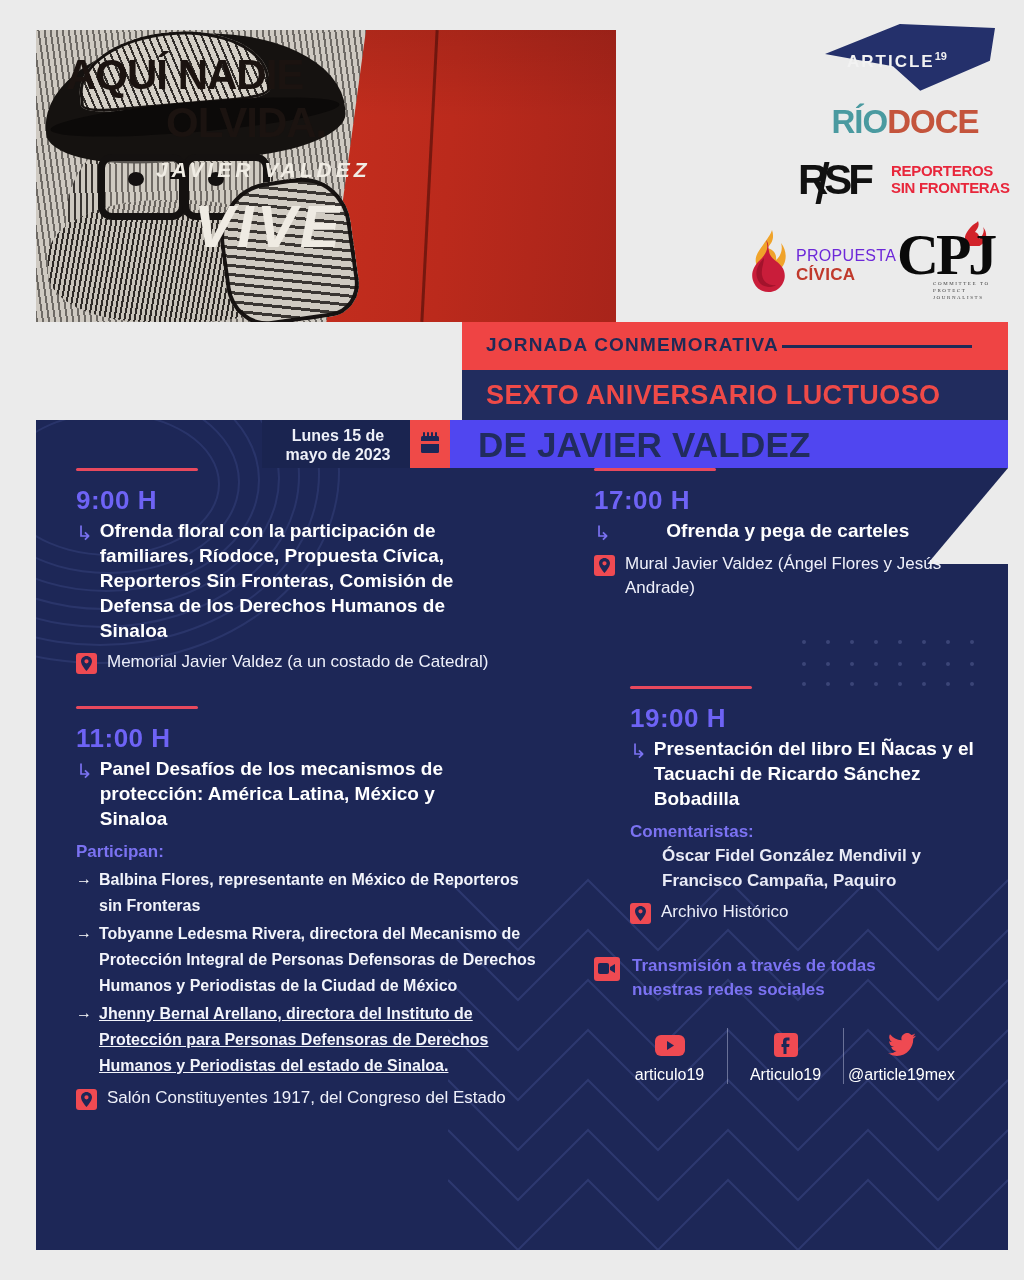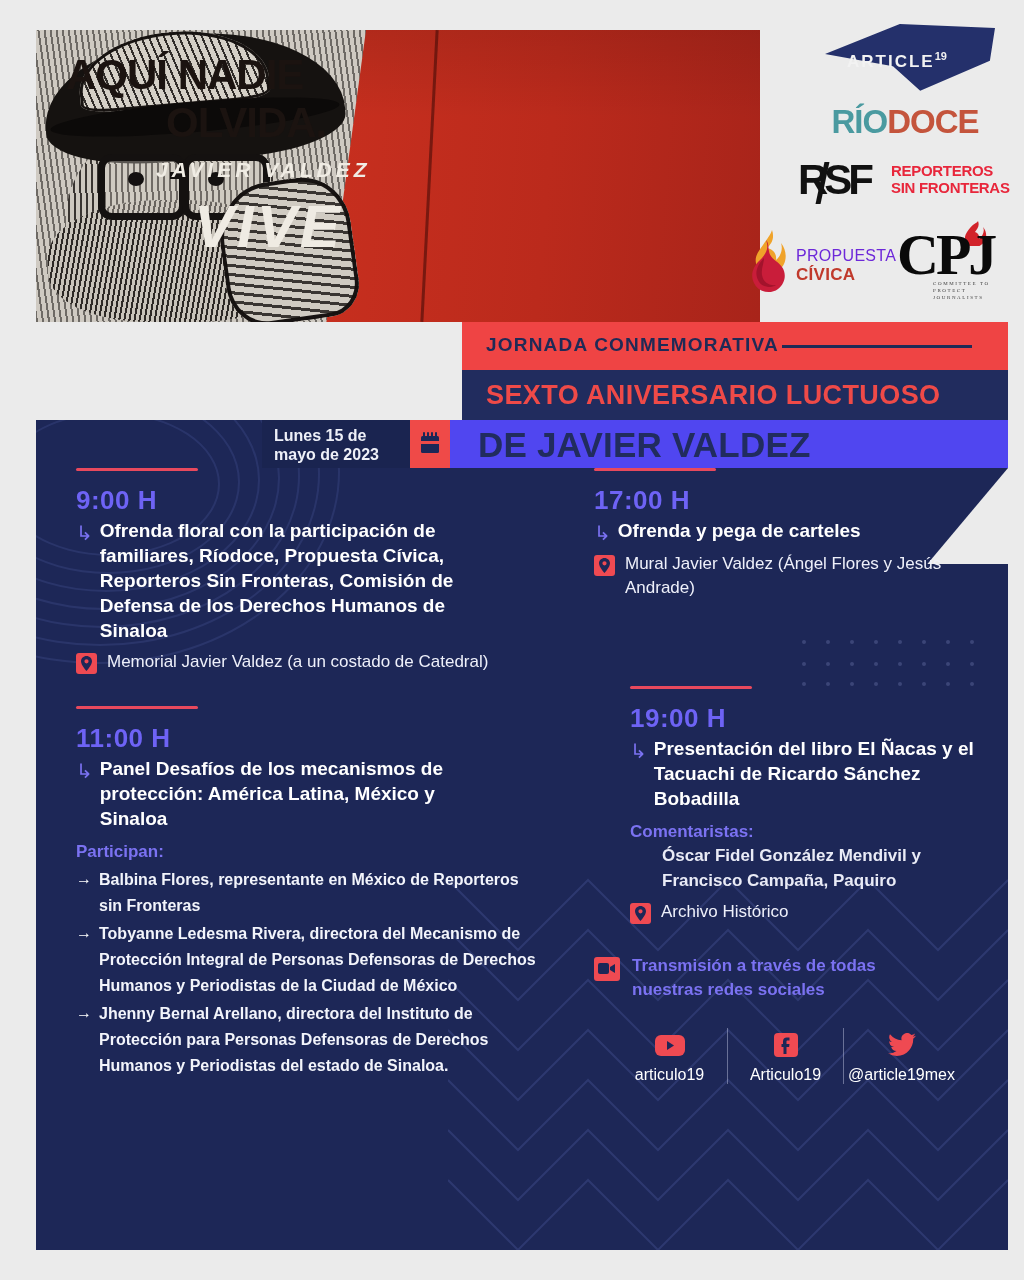--- a/index.html
+++ b/index.html
@@ -77,21 +77,21 @@
     position:absolute;left:40px;top:62px;
     font-size:5px;color:#3a3a3a;letter-spacing:1.6px;line-height:7px;
     font-family:"Liberation Serif", serif;
   }
   .cpj .flamette{
     position:absolute;left:72px;top:2px;width:24px;height:26px;
   }
 
   
   .mural{
-    position:absolute;left:36px;top:30px;width:724px;height:292px;
+    position:absolute;left:36px;top:30px;width:580px;height:292px;
     background:#0f766e;
     overflow:hidden;
   }
   .mural .wall{
     position:absolute;inset:0;
     background:
       linear-gradient(180deg, rgba(0,0,0,.10), rgba(0,0,0,0) 30%),
       linear-gradient(95deg,#b8291b 0%,#c9301f 35%,#bb2a1c 70%,#a8241a 100%);
   }
   .mural .crack{
@@ -229,21 +229,21 @@
     position:absolute;left:68px;top:5px;
     color:#212c5e;font-size:35px;font-weight:800;letter-spacing:.2px;
     white-space:nowrap;
   }
   .date-strip{
     position:absolute;left:262px;top:420px;width:148px;height:48px;
     background:#1a2450;
   }
   .date-strip .d{
     position:absolute;left:12px;top:6px;width:128px;
-    color:#eef0f8;font-size:16px;font-weight:600;line-height:19px;text-align:left;
+    color:#eef0f8;font-size:16px;font-weight:600;line-height:19px;text-align:center;
   }
   .cal-box{
     position:absolute;left:410px;top:420px;width:40px;height:48px;background:#ef4a48;
   }
   .cal-ico{position:absolute;left:9px;top:12px;width:22px;height:24px;}
 
   
   .panel{
     position:absolute;left:36px;top:420px;width:972px;height:830px;
     background:#1d2757;
@@ -502,34 +502,42 @@
             <div class="pitem">
               <span class="ar">→</span>
               <span class="tx" style="width:430px;">Balbina Flores, representante en México de Reporteros sin Fronteras</span>
             </div>
             <div class="pitem">
               <span class="ar">→</span>
               <span class="tx" style="width:450px;">Tobyanne Ledesma Rivera, directora del Mecanismo de Protección Integral de Personas Defensoras de Derechos Humanos y Periodistas de la Ciudad de México</span>
             </div>
             <div class="pitem">
               <span class="ar">→</span>
-              <span class="tx" style="width:445px;">Jhenny Bernal Arellano, directora del Instituto de Protección para Personas Defensoras de Derechos Humanos y Periodistas del estado de Sinaloa.</span>
+              <span class="tx" style="width:445px;text-decoration:underline;">Jhenny Bernal Arellano, directora del Instituto de Protección para Personas Defensoras de Derechos Humanos y Periodistas del estado de Sinaloa.</span>
             </div>
+          </div>
+          <div class="pinrow">
+            <span class="pin">
+              <svg width="11" height="15" viewBox="0 0 11 15">
+                  <path d="M5.5 0C2.5 0 0 2.4 0 5.3 0 9.3 5.5 15 5.5 15S11 9.3 11 5.3C11 2.4 8.5 0 5.5 0zm0 7.4a2.1 2.1 0 110-4.2 2.1 2.1 0 010 4.2z" fill="#1d2757"></path>
+                </svg>
+            </span>
+            <span class="place" style="width:400px;">Salón Constituyentes 1917, del Congreso del Estado</span>
           </div>
         </div>
       </div>
 
       <div class="col col-r" style="top:48px;">
 
         <div>
           <div class="rule-red" style="width:122px;"></div>
           <div class="time">17:00 H</div>
           <div class="row">
             <span class="arrow">↳</span>
-            <span class="title" style="width:340px;">Ofrenda y pega de carteles</span>
+            <span class="title" style="width:340px;text-align:center;">Ofrenda y pega de carteles</span>
           </div>
           <div class="pinrow">
             <span class="pin">
               <svg width="11" height="15" viewBox="0 0 11 15">
                   <path d="M5.5 0C2.5 0 0 2.4 0 5.3 0 9.3 5.5 15 5.5 15S11 9.3 11 5.3C11 2.4 8.5 0 5.5 0zm0 7.4a2.1 2.1 0 110-4.2 2.1 2.1 0 010 4.2z" fill="#1d2757"></path>
                 </svg>
             </span>
             <span class="place" style="width:320px;">Mural Javier Valdez (Ángel Flores y Jesús Andrade)</span>
           </div>
         </div>

